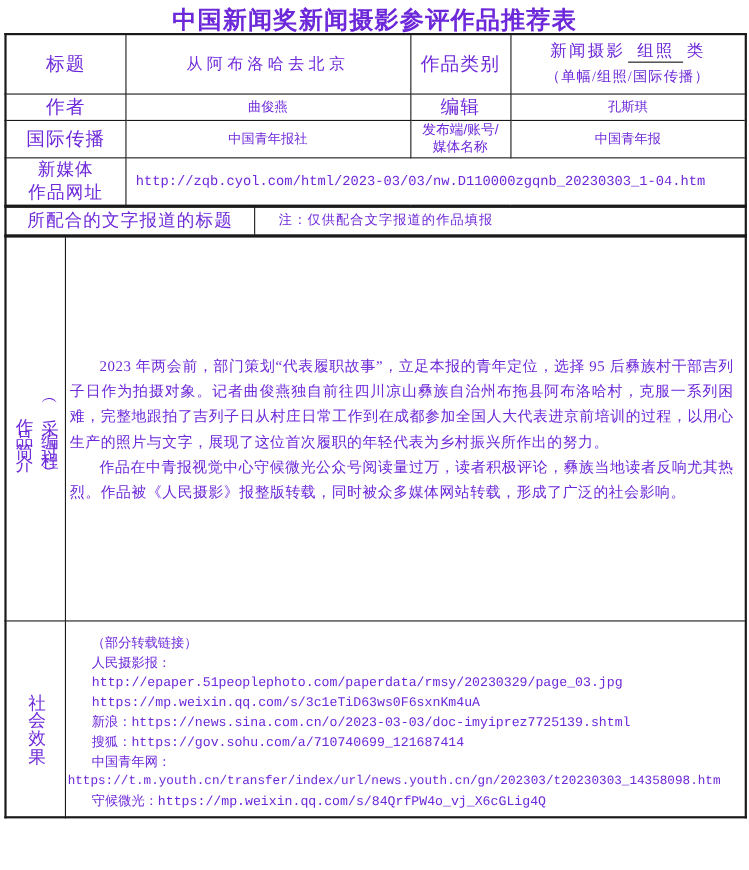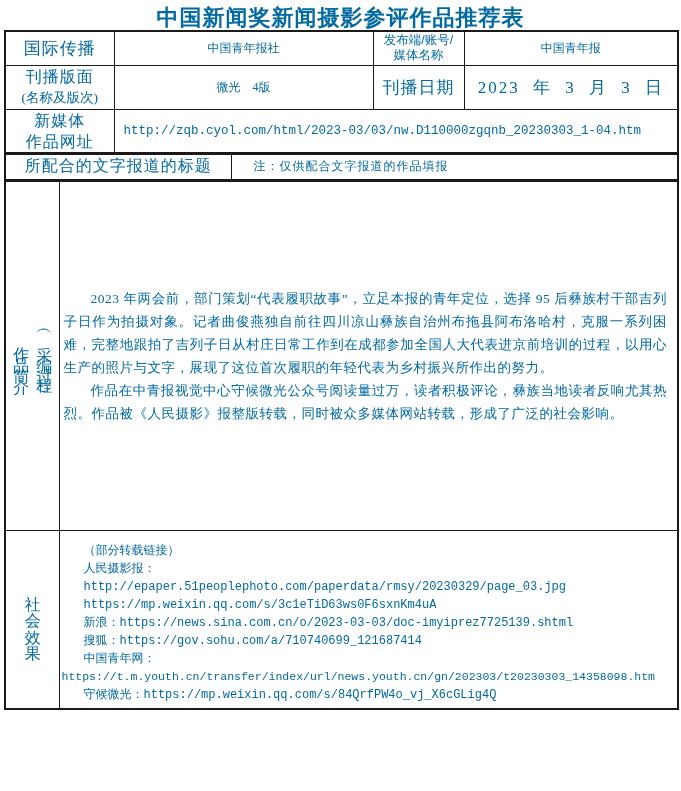--- a/index.html
+++ b/index.html
@@ -4,21 +4,21 @@
 <style>
   * { margin: 0; padding: 0; box-sizing: border-box; }
   html, body { background: #e8e8e8; }
   .page {
     position: relative;
     width: 681px;
     height: 791px;
     background: #ffffff;
     margin: 0 auto;
     font-family: "Liberation Serif", serif;
-    color: #0369a1;
+    color: #6d28d9;
     overflow: hidden;
   }
   .doc-title {
     text-align: center;
     font-size: 22px;
     font-weight: bold;
     font-family: "Liberation Sans", sans-serif;
     letter-spacing: 1px;
     padding-top: 4px;
     height: 30px;
@@ -132,37 +132,45 @@
   <div class="doc-title">中国新闻奖新闻摄影参评作品推荐表</div>
 
   <table class="t t1">
     <colgroup>
       <col style="width:109px">
         <col style="width:259px">
         <col style="width:91px">
         <col style="width:214px">
     </colgroup>
     <tbody>
+        <tr style="height:54px">
+      <td class="lbl">标题</td>
+      <td class="val val-title">从阿布洛哈去北京</td>
+      <td class="lbl">作品类别</td>
+      <td class="cat-cell">
+        <div class="cat-line1">
+          <span>新闻摄影</span><span class="cat-underline">组照</span><span>类</span>
+        </div>
+        <div class="cat-line2">（单幅/组照/国际传播）</div>
+      </td>
+    </tr>
+    <tr style="height:24px">
+      <td class="lbl">作者</td>
+      <td class="val">曲俊燕</td>
+      <td class="lbl">编辑</td>
+      <td class="val">孔斯琪</td>
+    </tr>
     <tr style="height:34px">
       <td class="lbl">国际传播</td>
       <td class="val">中国青年报社</td>
       <td class="lbl-small">
         <div>发布端/账号/</div>
         <div>媒体名称</div>
       </td>
       <td class="val">中国青年报</td>
-    </tr>
-    <tr style="height:44px">
-      <td class="lbl lbl-2line">
-        <div>刊播版面</div>
-        <div class="sub">(名称及版次)</div>
-      </td>
-      <td class="val">微光　4版</td>
-      <td class="lbl">刊播日期</td>
-      <td class="val val-date">2023 年 3 月 3 日</td>
     </tr>
     <tr style="height:42px">
       <td class="lbl lbl-2line">
         <div>新媒体</div>
         <div>作品网址</div>
       </td>
       <td class="mono" colspan="3">http://zqb.cyol.com/html/2023-03/03/nw.D110000zgqnb_20230303_1-04.htm</td>
     </tr>
   </tbody>
     </table>

